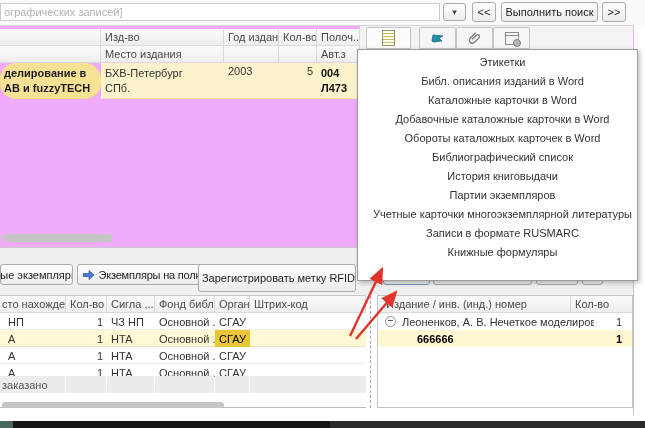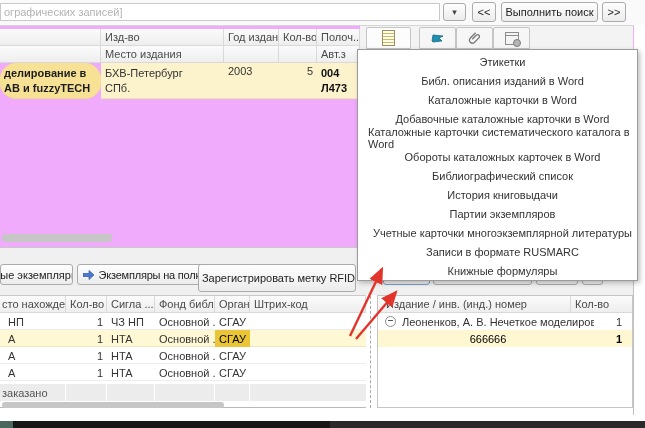--- a/index.html
+++ b/index.html
@@ -130,23 +130,20 @@
     <div class="menu-item">
         <span>Библ. описания изданий в Word</span>
       </div>
     <div class="menu-item">
         <span>Каталожные карточки в Word</span>
       </div>
     <div class="menu-item">
         <span>Добавочные каталожные карточки в Word</span>
       </div>
     <div class="menu-item">
-        <span>Каталожные карточки систематического каталога в Word</span>
-      </div>
-    <div class="menu-item">
         <span>Обороты каталожных карточек в Word</span>
       </div>
     <div class="menu-item">
         <span>Библиографический список</span>
       </div>
     <div class="menu-item">
         <span>История книговыдачи</span>
       </div>
     <div class="menu-item">
         <span>Партии экземпляров</span>
@@ -284,21 +281,21 @@
           <span>НТА</span>
         </div>
       <div class="cell" style="left:155px;top:0;width:60px;height:17px;">
           <span>Основной ...</span>
         </div>
       <div class="cell" style="left:215px;top:0;width:35px;height:17px;">
           <span>СГАУ</span>
         </div>
     </div>
 
-    <div class="abs" style="left:0;top:88px;width:366px;height:17px;">
+    <div class="abs" style="left:0;top:80px;width:366px;height:17px;">
       <div class="cell" style="left:0;top:0;width:65px;height:17px;background:#ececec;color:#555;padding-left:2px;">
         <span>заказано</span>
         </div>
       <div class="cell" style="left:66px;top:0;width:40px;height:17px;background:#ececec;"></div>
       <div class="cell" style="left:107px;top:0;width:47px;height:17px;background:#ececec;"></div>
       <div class="cell" style="left:155px;top:0;width:59px;height:17px;background:#ececec;"></div>
       <div class="cell" style="left:215px;top:0;width:34px;height:17px;background:#ececec;"></div>
       <div class="cell" style="left:250px;top:0;width:116px;height:17px;background:#ececec;"></div>
     </div>
 
@@ -321,21 +318,21 @@
         </span>
       <div class="cell" style="left:20px;top:0;width:196px;height:17px;">
         <span>Леоненков, А. В. Нечеткое моделирова...</span>
         </div>
       <div class="cell" style="left:216px;top:0;width:32px;height:17px;justify-content:flex-end;">
         <span>1</span>
         </div>
     </div>
 
     <div class="abs" style="left:0;top:34px;width:254px;height:17px;background:#fff7d2;">
-      <div class="cell" style="left:35px;top:0;width:150px;height:17px;font-weight:normal;color:#000;justify-content:center;">
+      <div class="cell" style="left:35px;top:0;width:150px;height:17px;font-weight:bold;color:#000;">
         <span>666666</span>
         </div>
       <div class="cell" style="left:216px;top:0;width:32px;height:17px;justify-content:flex-end;font-weight:bold;color:#000;">
         <span>1</span>
         </div>
     </div>
   </div>
 
   <svg class="abs" style="left:0;top:0;width:645px;height:428px;z-index:9;pointer-events:none;" viewBox="0 0 645 428">
     <defs>

